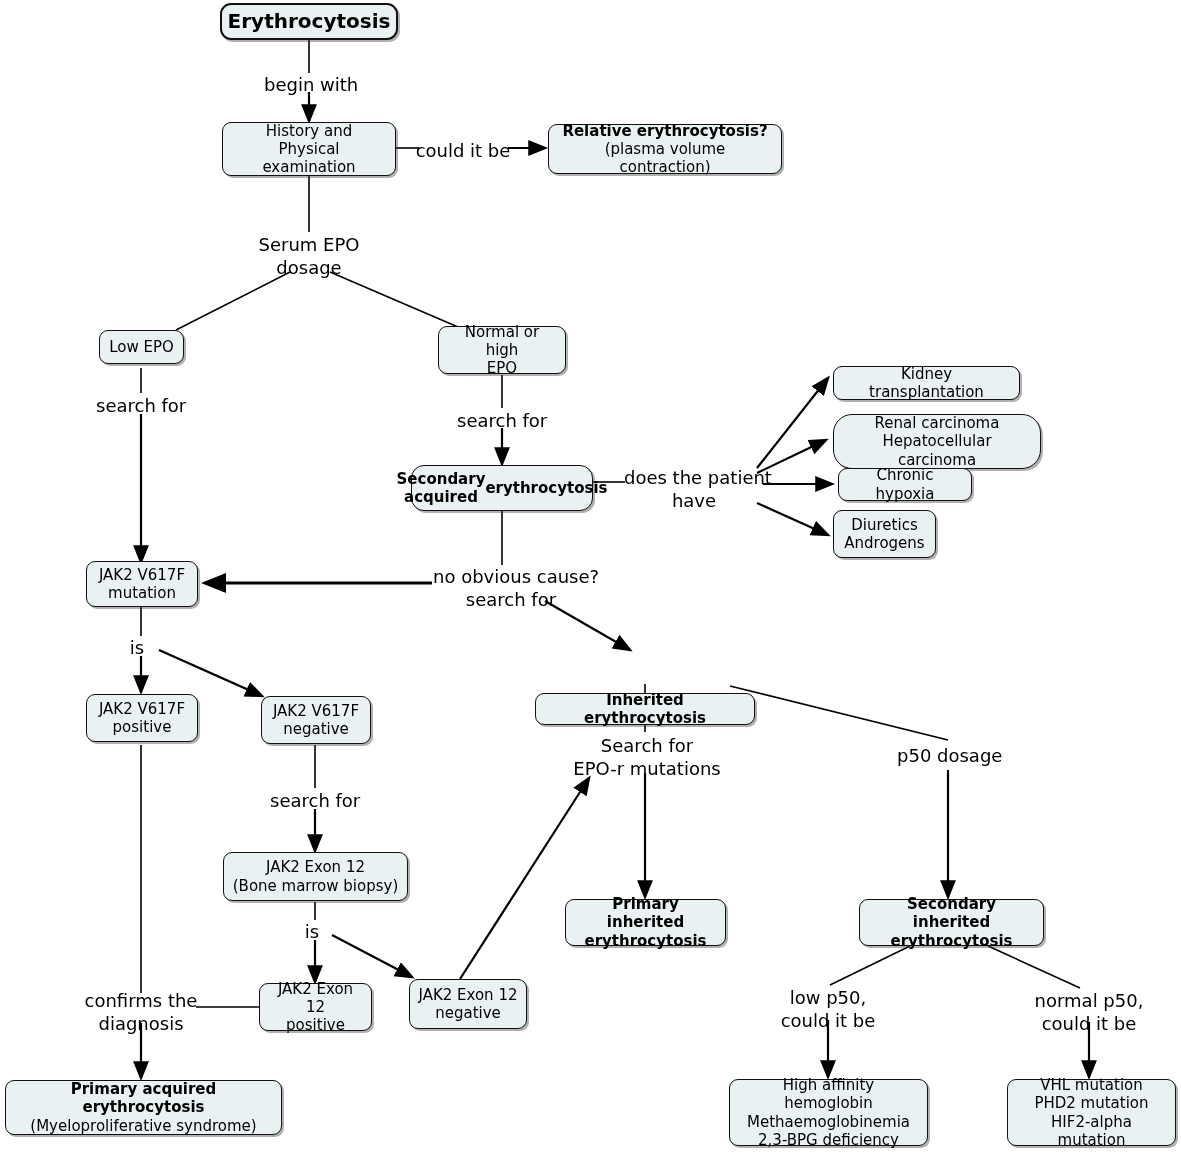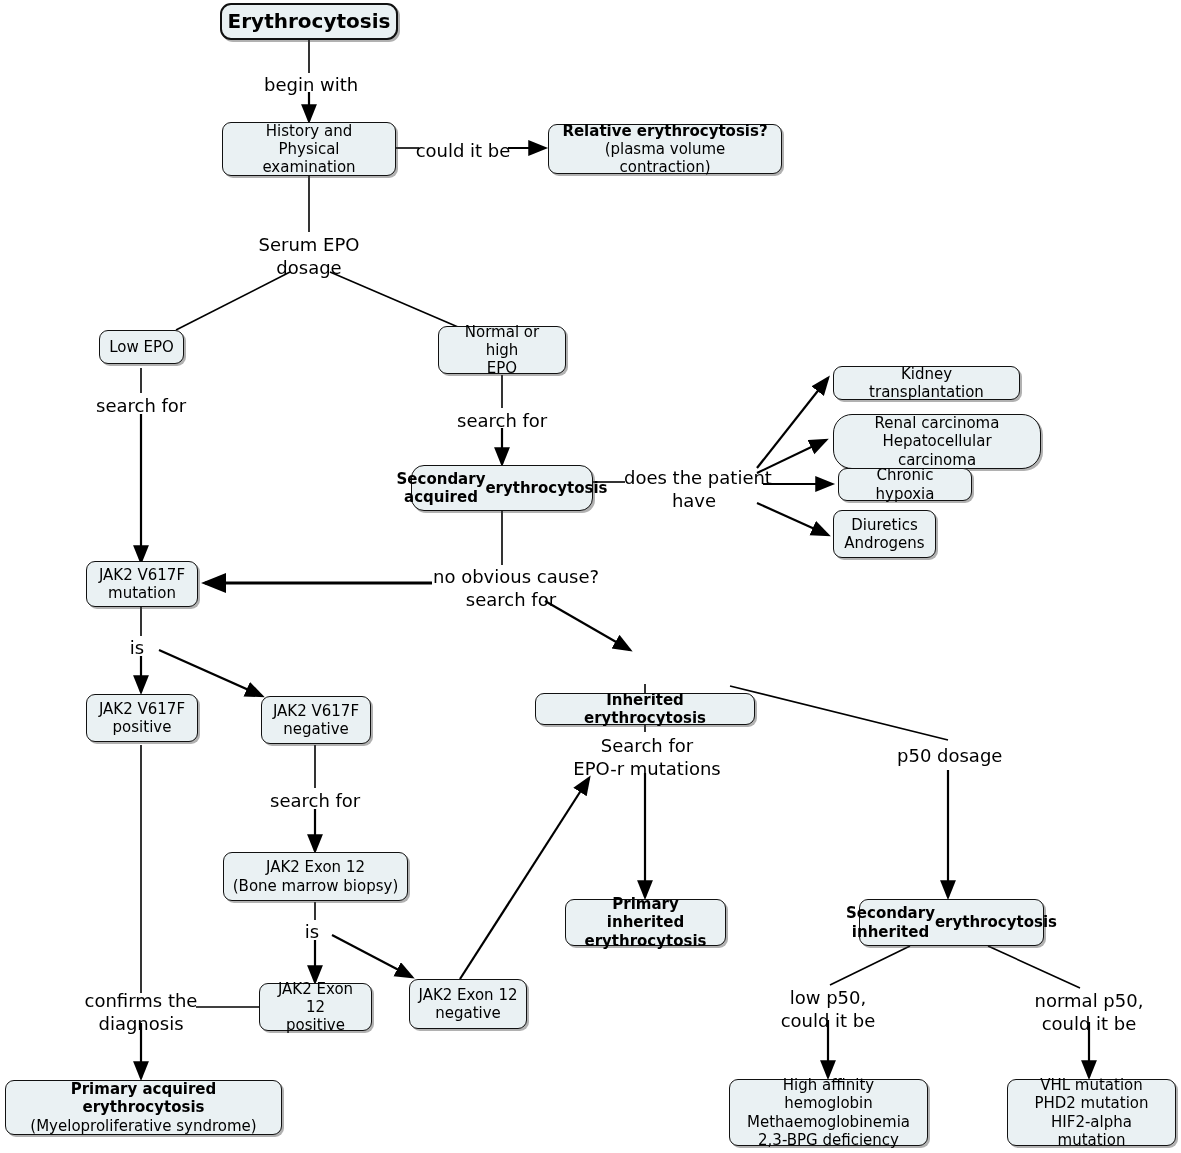--- a/index.html
+++ b/index.html
@@ -230,21 +230,21 @@
 
   <div class="node bold" style="left:535px; top:654px; width:220px; height:32px;margin-top:39px;">
     <span>Inherited erythrocytosis</span>
   </div>
 
   <div class="node bold" style="left:565px; top:899px; width:161px; height:47px; flex-direction:column;">
     <span>Primary inherited</span>
     <span>erythrocytosis</span>
   </div>
 
-  <div class="node bold" style="left:859px; top:899px; width:185px; height:47px; flex-direction:row;justify-content:center;">
+  <div class="node bold" style="left:859px; top:899px; width:185px; height:47px; flex-direction:column;justify-content:center;">
     <span>Secondary inherited</span>
     <span>erythrocytosis</span>
   </div>
 
   <div class="node" style="left:729px; top:1079px; width:199px; height:67px; flex-direction:column;">
     <span>High affinity hemoglobin</span>
     <span>Methaemoglobinemia</span>
     <span>2,3-BPG deficiency</span>
   </div>
 

